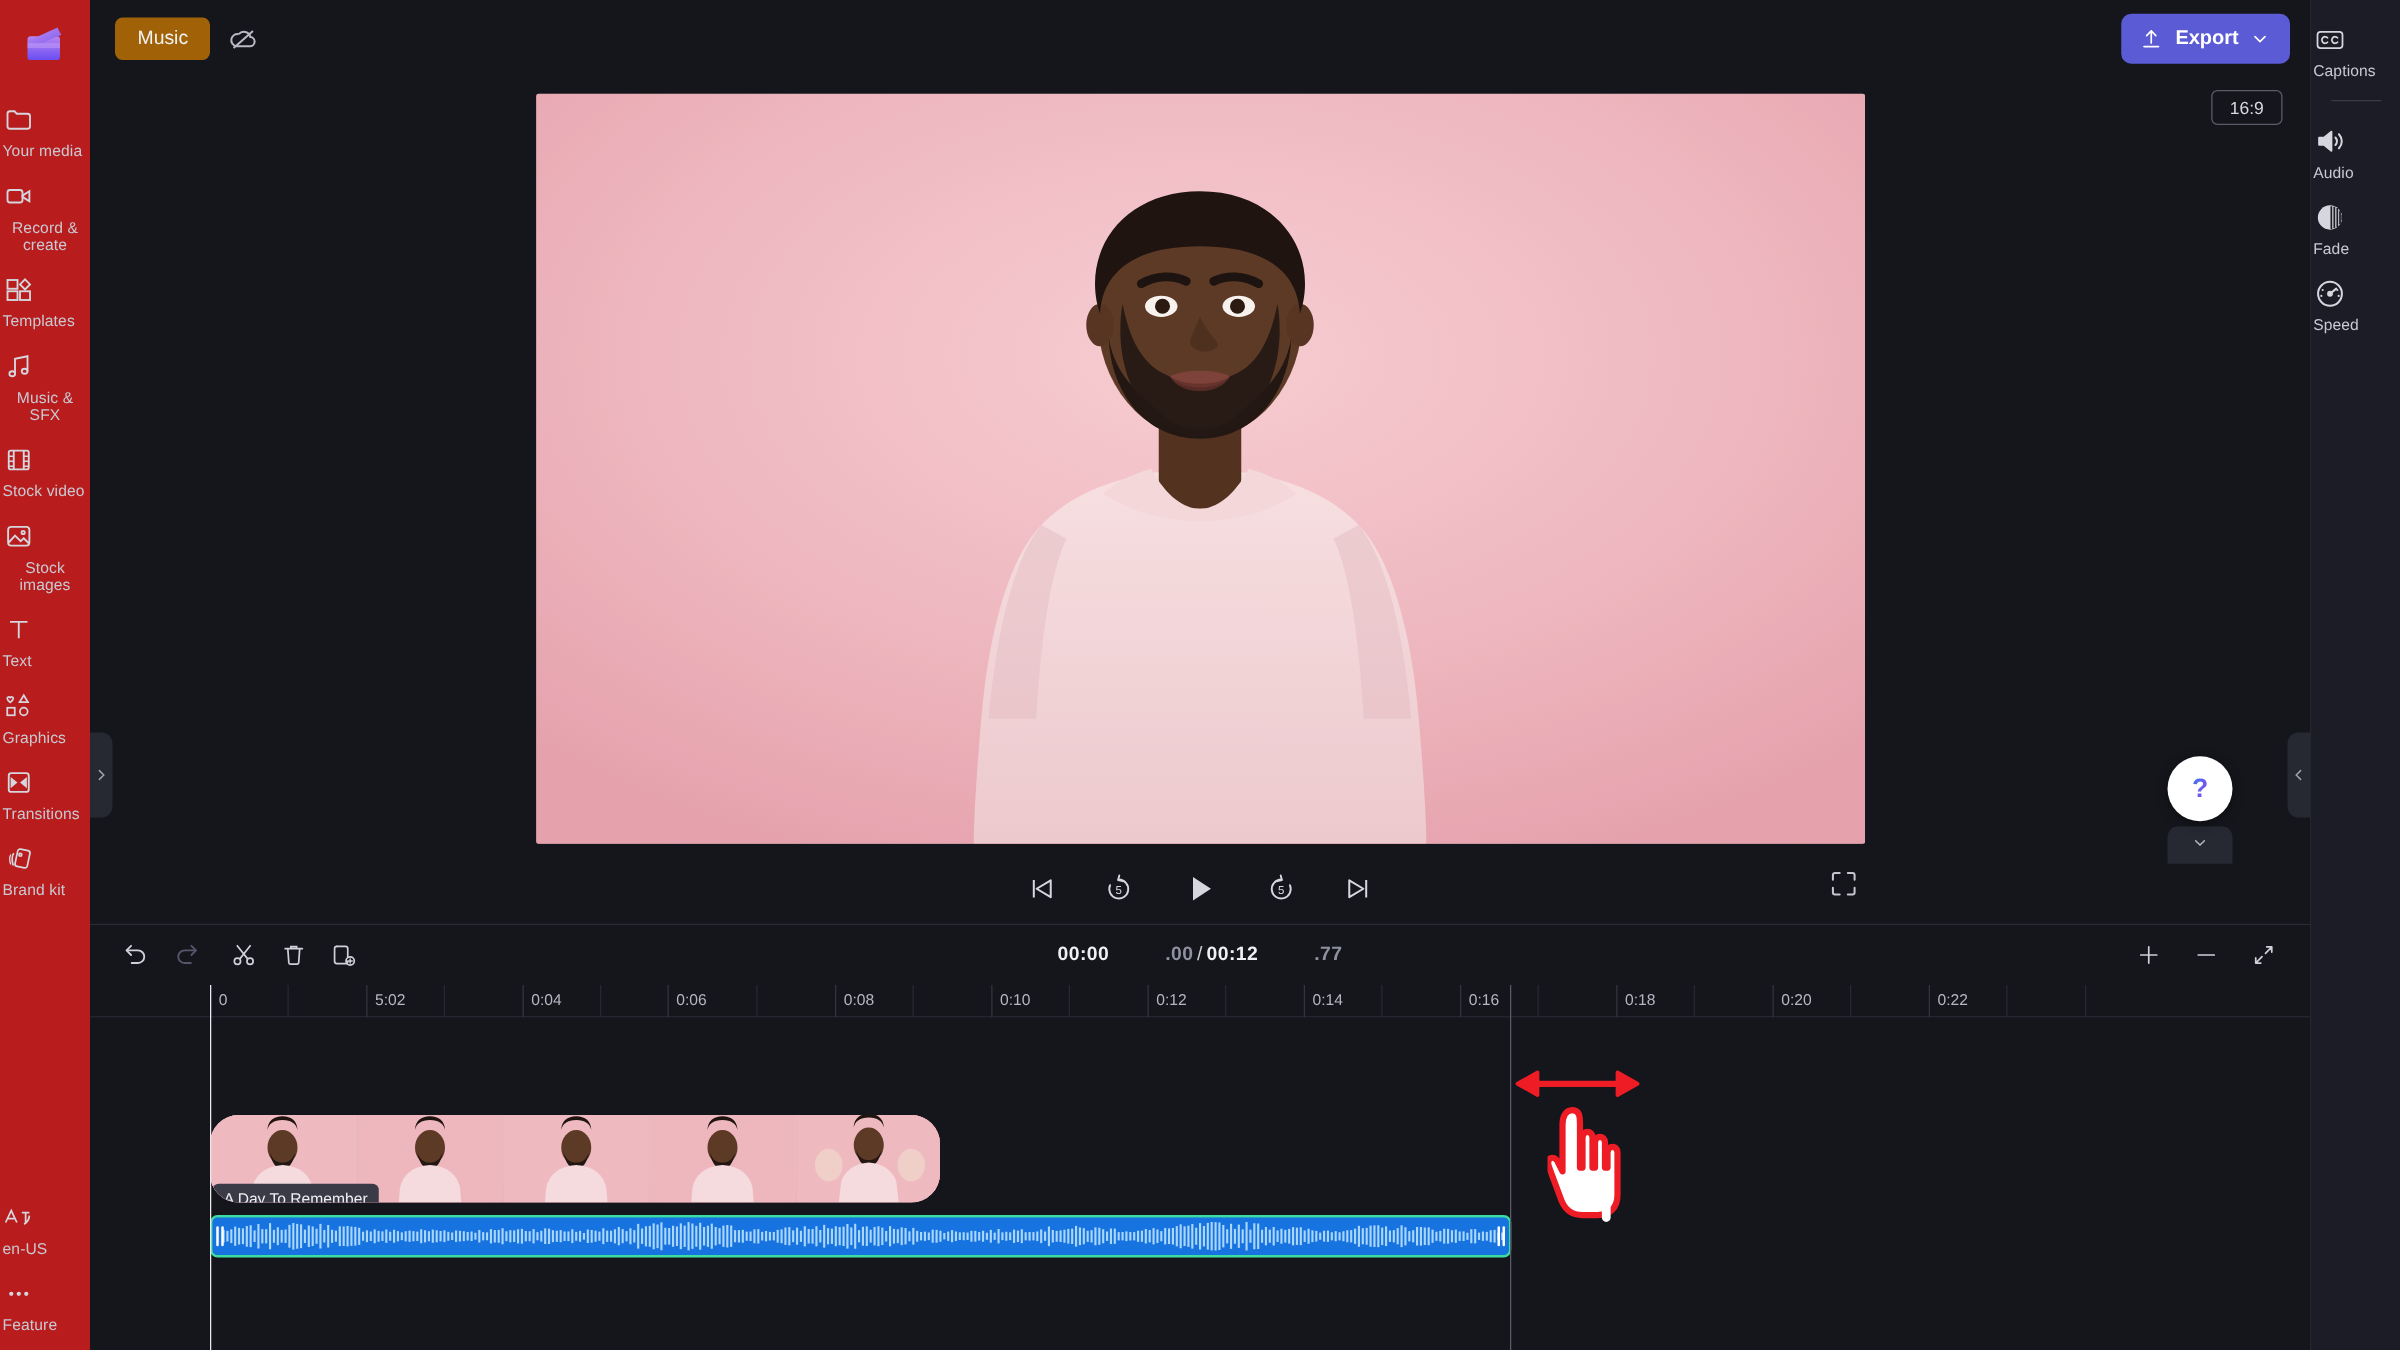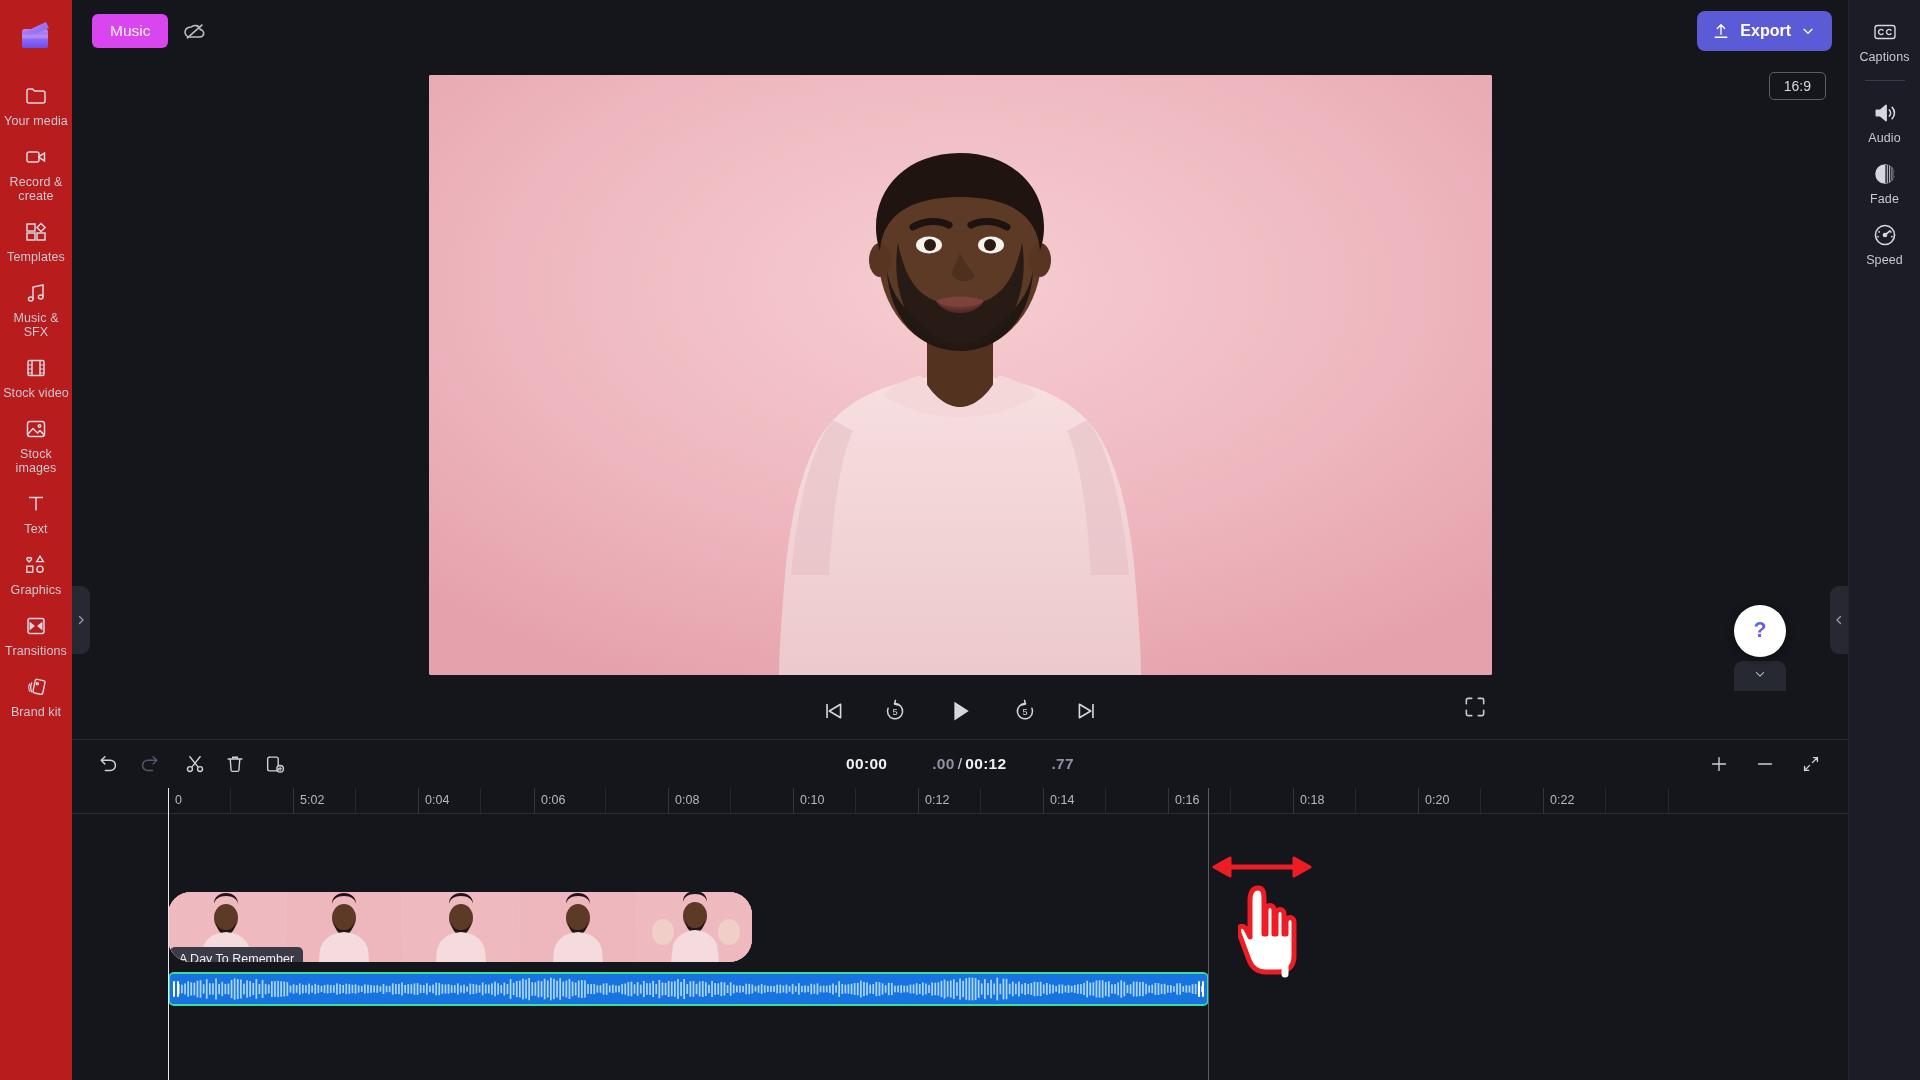--- a/index.html
+++ b/index.html
@@ -16,39 +16,39 @@
   .rail {
     width: 72px; height: 1080px; background: #b91c1c;
     display: flex; flex-direction: column; align-items: center;
     flex: 0 0 72px; position: relative; z-index: 6;
   }
   .logo { margin-top: 16px; width: 40px; height: 40px; position: relative; }
   .logo svg { display:block; }
   .rail-scroll { flex: 1; width: 100%; display: flex; flex-direction: column; align-items: center; padding-top: 18px; }
   .rail-item {
     width: 72px; padding: 9px 2px 7px; display: flex; flex-direction: column;
-    align-items: center; gap: 5px; cursor: pointer;
+    align-items: flex-start; gap: 5px; cursor: pointer;
   }
   .rail-item .ic { width: 26px; height: 26px; display:flex; align-items:center; justify-content:center; color:#d5d6de; }
   .rail-item .lb {
     font-size: 12.5px; line-height: 14px; color: #c8c9d2; text-align: center;
     max-width: 68px; letter-spacing: .1px;
   }
   .rail-bottom { width: 100%; display:flex; flex-direction:column; align-items:center; padding-bottom: 6px; }
 
   
   .main { flex: 1; display: flex; flex-direction: column; min-width: 0; background:#15161c; }
 
   
   .topbar {
     height: 62px; display: flex; align-items: center; padding: 0 16px 0 20px;
     background: #15161c; flex: 0 0 62px;
   }
   .proj-name {
-    background: #d946ef; color: #f2f2f5; border: none; border-radius: 6px;
+    background: #a16207; color: #f2f2f5; border: none; border-radius: 6px;
     padding: 8px 18px; font-size: 15.5px; cursor: pointer;
   }
   .cloud-off { margin-left: 14px; width: 26px; height: 26px; color: #b9bac4; display:flex; align-items:center; justify-content:center; cursor:pointer;}
   .topbar-spacer { flex: 1; }
   .btn-plan {
     display: flex; align-items: center; gap: 10px; background: #262832;
     border-radius: 8px; padding: 10px 18px; font-size: 15.5px; color: #f2f2f5;
     cursor: pointer; border: none;
   }
   .btn-export {
@@ -281,20 +281,41 @@
               <rect x="10" y="4.8" width="10" height="14" rx="2" transform="rotate(12 15 11.8)"></rect>
               <circle cx="13.3" cy="8.8" r="1.1"></circle>
               <path d="M8 7.5C6.6 9.6 6.4 13.6 7.6 17.4"></path>
               <path d="M5.6 8.6C4.6 10.6 4.6 13.8 5.6 16.6" stroke-width="1.1"></path>
             </svg>
         </span>
         <span class="lb">Brand kit</span>
       </div>
     </div>
 
+    <div class="rail-bottom">
+      <div class="rail-item">
+        <span class="ic">
+          <svg width="26" height="24" viewBox="0 0 26 24" fill="none" stroke="currentColor" stroke-width="1.4">
+              <path d="M2.5 16 7 6.5 11.5 16M4.2 12.8h5.6"></path>
+              <path d="M15.5 8h6M18.5 8v9M21.5 10.5c-.3 3.5-2 5.6-4.2 6.8"></path>
+            </svg>
+        </span>
+        <span class="lb">en-US</span>
+      </div>
+      <div class="rail-item">
+        <span class="ic">
+          <svg width="24" height="24" viewBox="0 0 24 24" fill="currentColor">
+              <circle cx="6" cy="12" r="1.7"></circle>
+              <circle cx="12" cy="12" r="1.7"></circle>
+              <circle cx="18" cy="12" r="1.7"></circle>
+            </svg>
+        </span>
+        <span class="lb">Feature</span>
+      </div>
+    </div>
   </div>
 
   <div class="main">
 
     <div class="topbar">
       <button class="proj-name">Music</button>
       <span class="cloud-off">
         <svg width="26" height="26" viewBox="0 0 24 24" fill="none" stroke="currentColor" stroke-width="1.5">
             <path d="M6.4 17.5h9.9a3.4 3.4 0 0 0 .6-6.8A5 5 0 0 0 8.3 8.6"></path>
             <path d="M8.3 8.6a4 4 0 0 0-1.9 8.9"></path>

